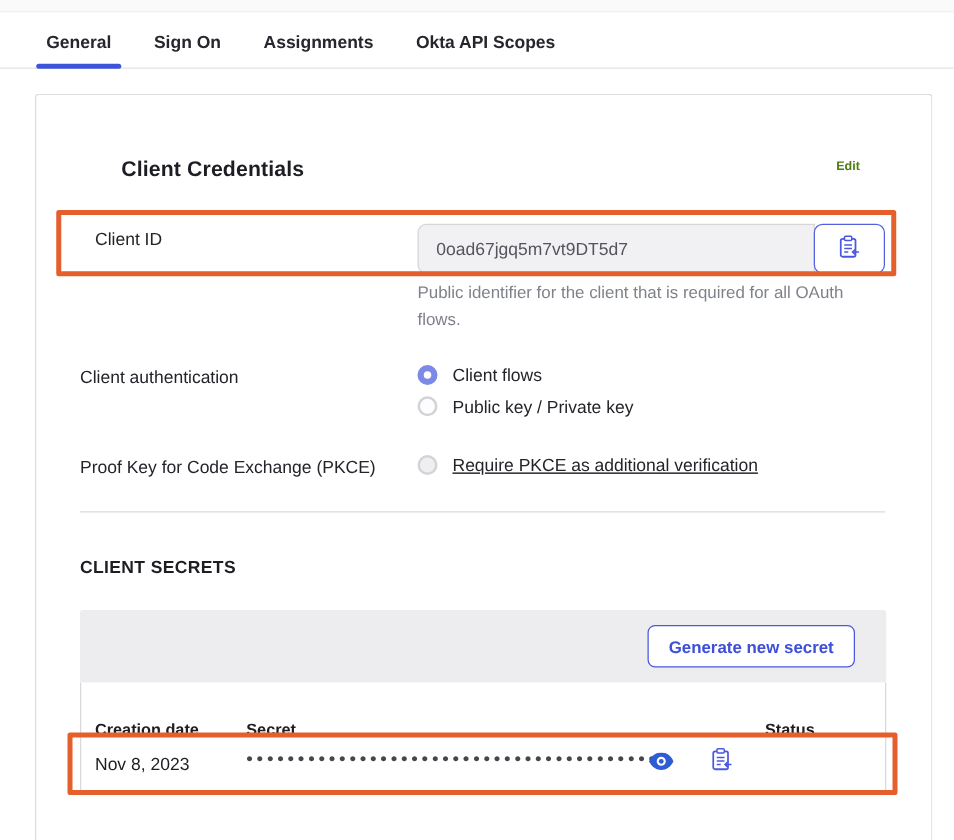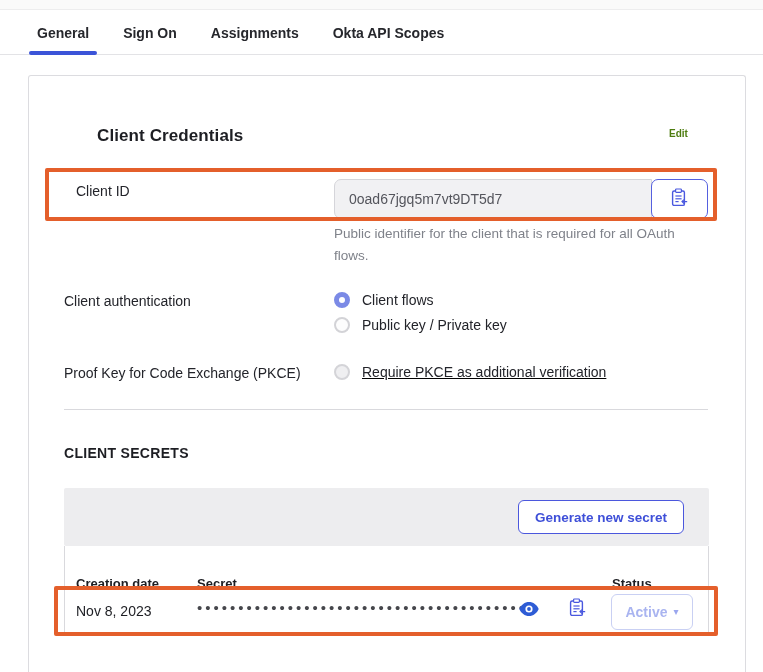--- a/index.html
+++ b/index.html
@@ -175,21 +175,17 @@
           <rect x="1.6" y="3" width="11.8" height="14.4" rx="1.5" stroke="#4a58df" stroke-width="1.4"></rect>
           <rect x="4.6" y="1" width="5.8" height="3.4" rx="0.8" fill="#fff" stroke="#4a58df" stroke-width="1.2"></rect>
           <line x1="4.4" y1="8" x2="10.6" y2="8" stroke="#4a58df" stroke-width="1.2"></line>
           <line x1="4.4" y1="10.8" x2="10.6" y2="10.8" stroke="#4a58df" stroke-width="1.2"></line>
           <line x1="4.4" y1="13.6" x2="7.6" y2="13.6" stroke="#4a58df" stroke-width="1.2"></line>
           <path d="M16.2 13.6 H11.2 M13 11.6 l-2 2 2 2" stroke="#4a58df" stroke-width="1.2" fill="none"></path>
         </svg>
       </span>
     </button>
 
-    <button class="status-btn">
-      <span class="txt">Active</span>
-      <span class="caret">▾</span>
-    </button>
 
     <div class="hl hl-secret-row"></div>
 
   </section>
 </div>
 
 </body></html>

